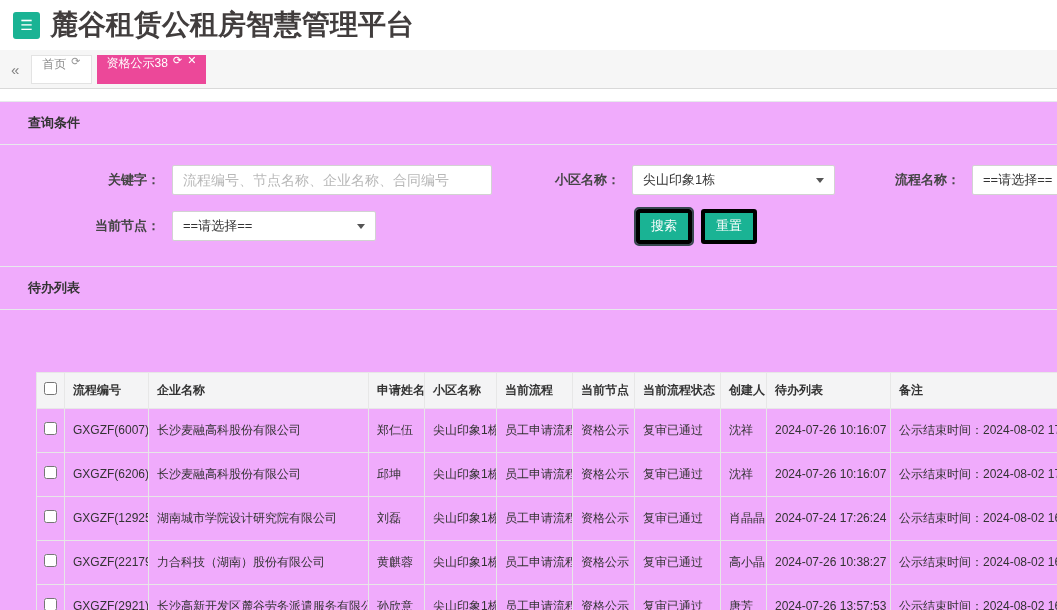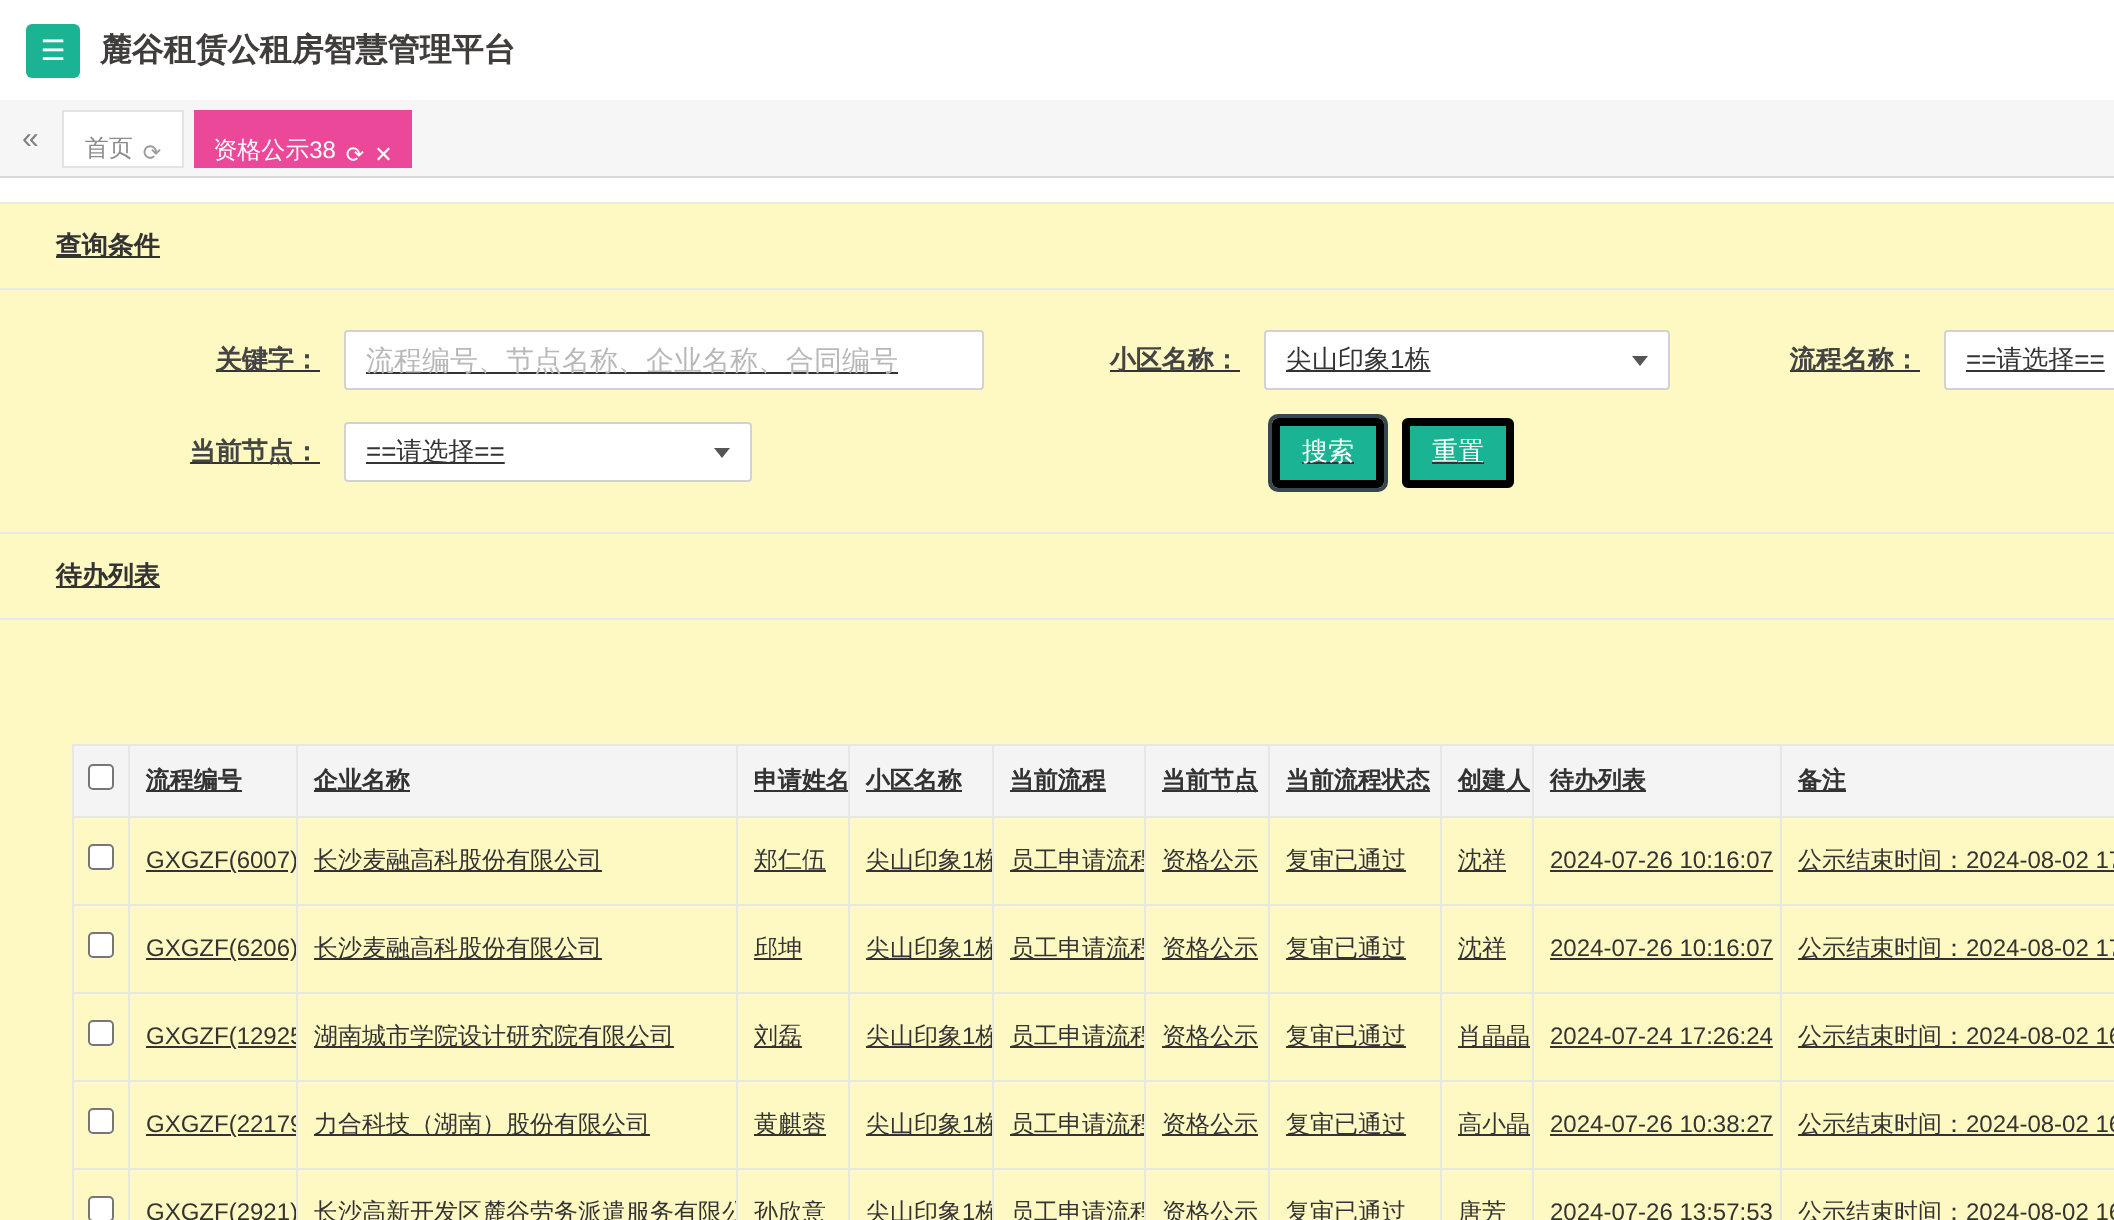--- a/index.html
+++ b/index.html
@@ -11,40 +11,40 @@
     font-size:13px;
   }
 
   
   .header { height:50px; display:flex; align-items:center; padding:0 13px; background:#fff; }
   .menu-btn {
     width:27px; height:27px; background:#1ab394; border:none; border-radius:3px;
     color:#fff; display:flex; align-items:center; justify-content:center;
     cursor:pointer; margin-right:10px; font-size:14px; line-height:1;
   }
-  .app-title { font-size:16px; font-weight:700; color:#413d3d; margin:0; }
+  .app-title { font-size:28px; font-weight:700; color:#413d3d; margin:0; }
 
   
   .tabbar {
     height:39px; background:#f6f6f6; border-bottom:1px solid #d9d9d9;
     display:flex; align-items:center; padding-left:4px;
   }
   .collapse { color:#808080; font-size:15px; padding:0 7px; cursor:pointer; }
   .tab {
-    display:flex; align-items:flex-end; gap:5px; height:29px; padding:0 10px;
+    display:flex; align-items:flex-start; gap:5px; height:29px; padding:0 10px;
     font-size:12px; cursor:pointer; margin-left:5px; white-space:nowrap;
   }
   .tab-home { background:#fff; border:1px solid #e3e3e3; color:#8c8c8c; }
   .tab-active { background:#ec4899; color:#fff; }
   .ticon { font-size:11px; line-height:1; }
   .tab-home .ticon { color:#9a9a9a; }
   .tab-active .ticon { color:#fff; }
 
   
-  .panel { border-top:1px solid #e7eaec; background:#fef9c3;text-decoration:underline; }
+  .panel { border-top:1px solid #e7eaec; background:#f0abfc; }
   .panel-1 { margin-top:12px; }
   .panel-title {
     padding:12px 28px; font-size:13px; font-weight:700; color:#333;
     border-bottom:1px solid #e7eaec;
   }
 
   
   .qbody { padding:20px 0 22px; }
   .form-row { display:flex; align-items:center;margin-left:24px; }
   .form-row + .form-row { margin-top:14px; }

